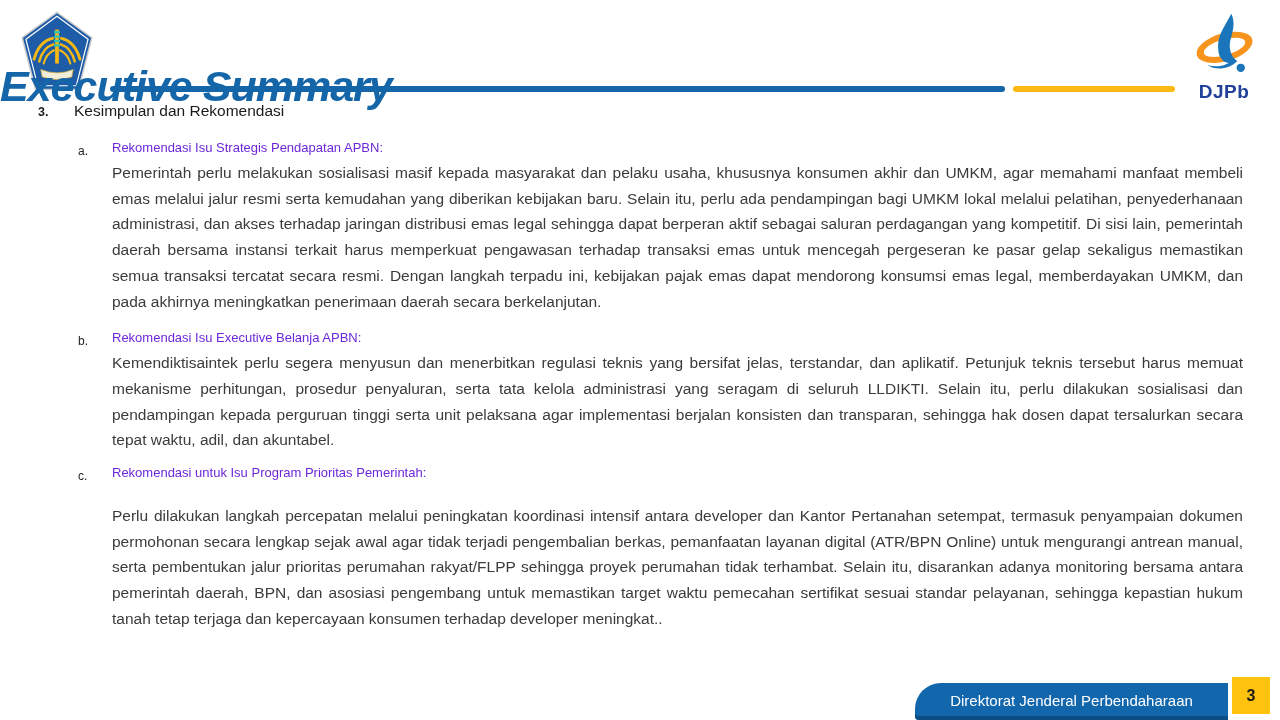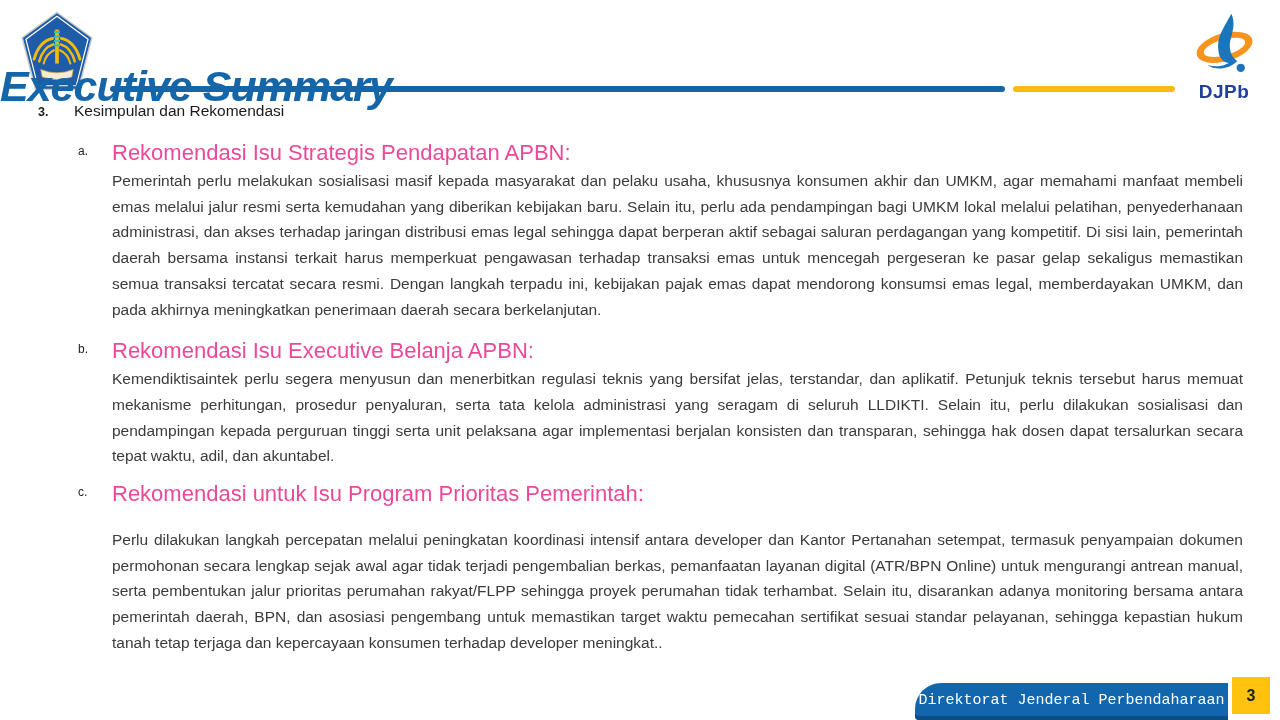--- a/index.html
+++ b/index.html
@@ -20,32 +20,32 @@
   
   .content{position:absolute;left:0;top:102px;width:1280px;color:#1a1a1a;}
   .sec-head{display:flex;margin-left:38px;}
   .sec-num{width:36px;font-size:12.5px;font-weight:bold;padding-top:3px;}
   .sec-title{font-size:15.5px;font-weight:normal;}
   .item{margin-top:20px;}
   .item.b{margin-top:16px;}
   .item.c{margin-top:12px;}
   .item-head{display:flex;margin-left:78px;}
   .item-marker{width:34px;font-size:12px;color:#222;padding-top:4px;}
-  .item-title{font-size:22px;color:#ec4899;}
+  .item-title{font-size:13px;color:#6d28d9;}
   .item-body{
     margin-left:112px;margin-right:37px;margin-top:2px;
     text-align:justify;font-size:15.5px;line-height:25.7px;color:#3B3B3B;
   }
   .item.c .item-body{margin-top:20px;}
   
   .footer-banner{
     position:absolute;right:52px;bottom:0;width:313px;height:37px;
     background:#1266AC;border-top-left-radius:26px;border-bottom-left-radius:4px;
     box-shadow:inset 0 -4px 0 #0C4D86;
-    display:flex;align-items:center;justify-content:center;font-family:Liberation Mono, monospace;
+    display:flex;align-items:center;justify-content:center;
   }
   .footer-banner span{color:#ffffff;font-size:15px;margin-bottom:3px;}
   .page-box{
     position:absolute;right:10px;bottom:6px;width:38px;height:37px;background:#FFC20E;
     display:flex;align-items:center;justify-content:center;
     font-size:16px;font-weight:bold;color:#1a1a1a;
   }
 </style>
 </head>
 <body>

